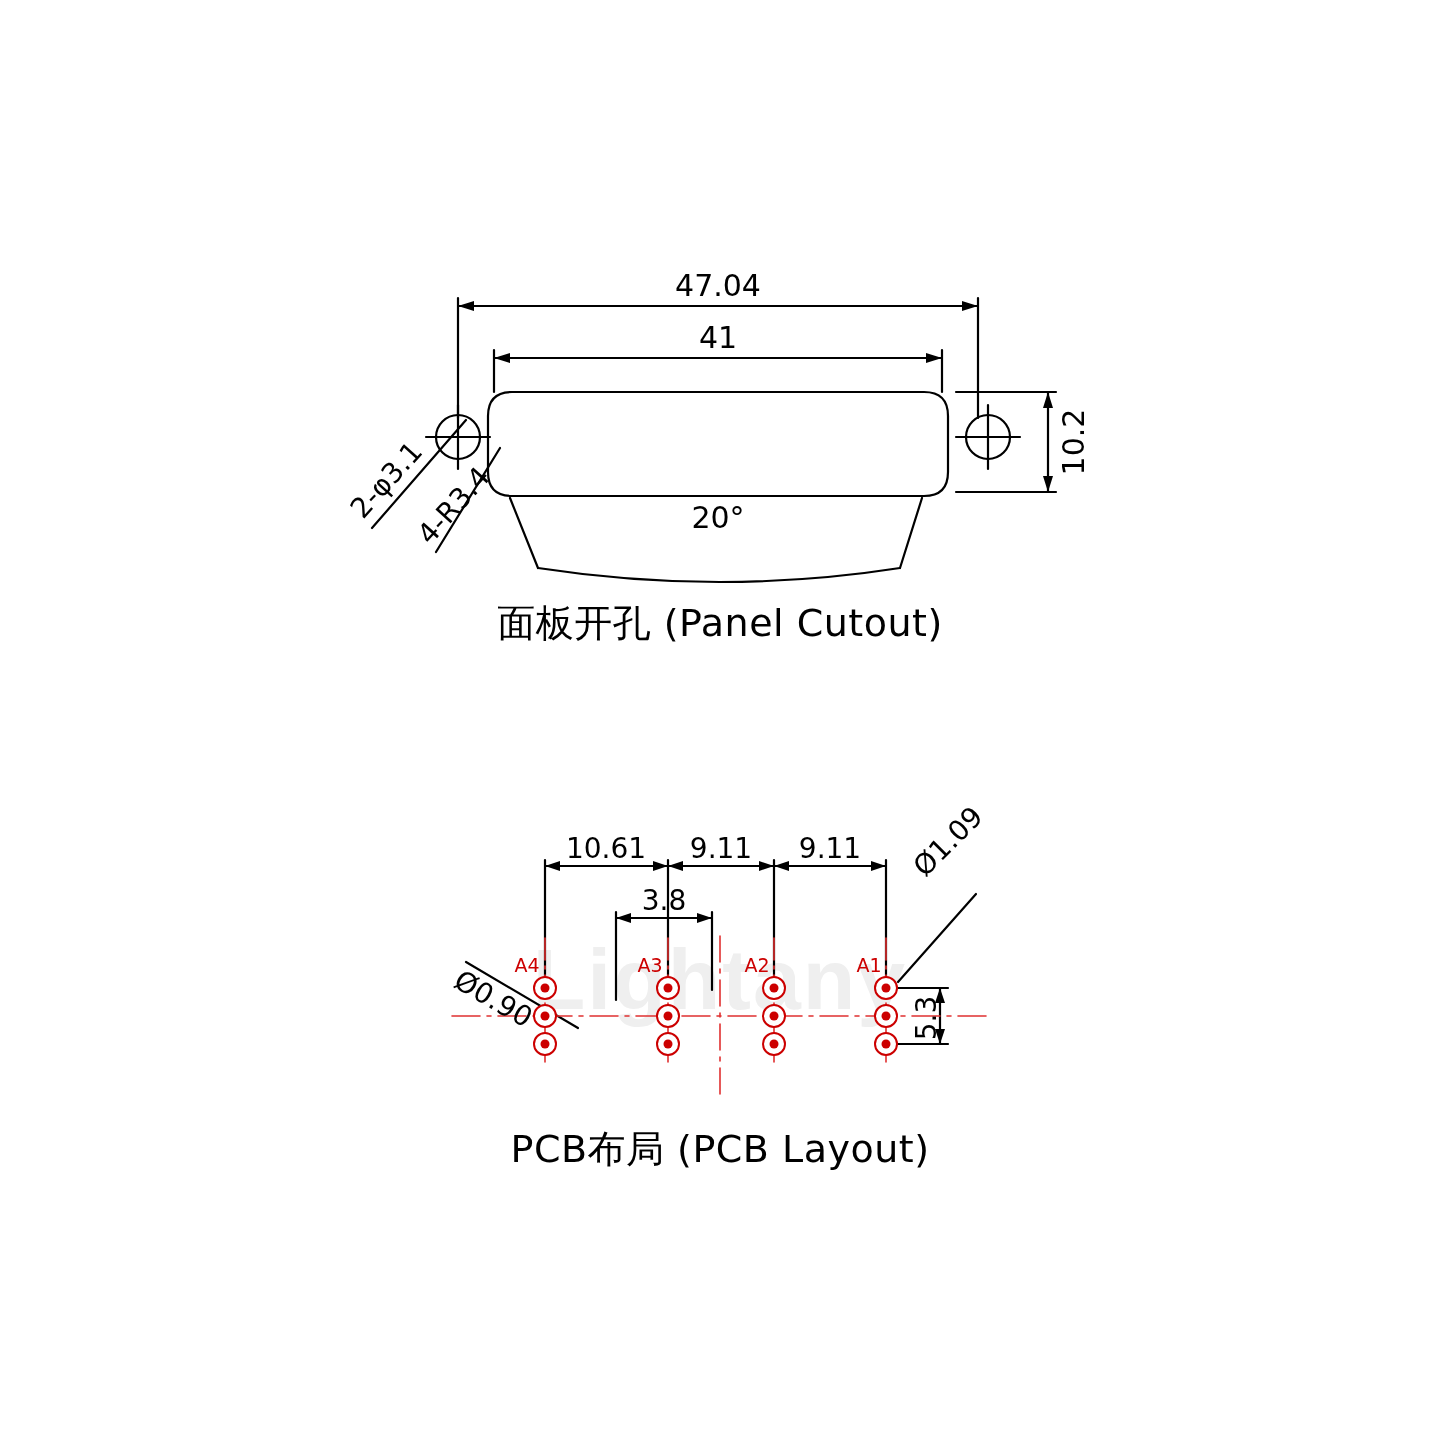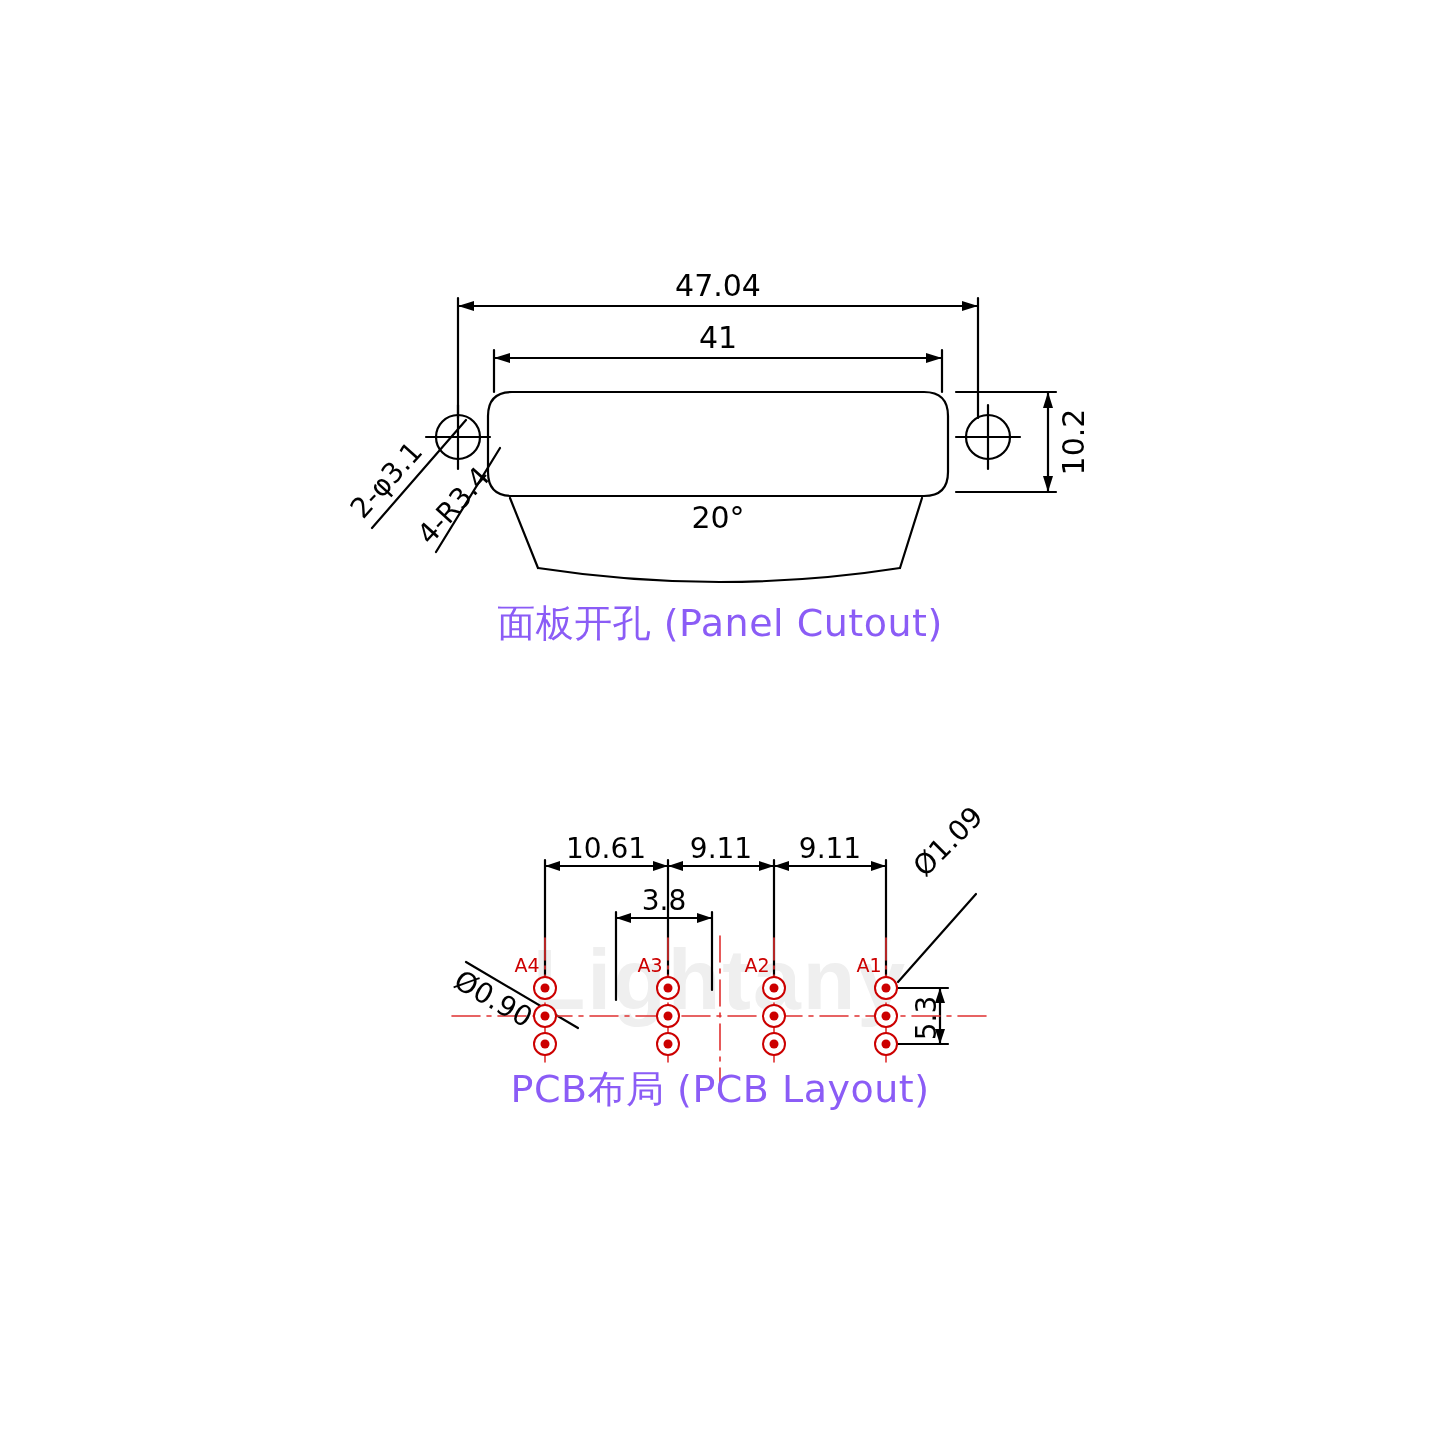--- a/index.html
+++ b/index.html
@@ -26,25 +26,25 @@
     top: 0;
     width: 1440px;
     height: 1440px;
   }
   .caption {
     position: absolute;
     width: 100%;
     text-align: center;
     font-size: 38px;
     letter-spacing: 0.5px;
-    color: #8b5cf6;
+    color: #000000;
     font-family: "DejaVu Sans", "Liberation Sans", sans-serif;
   }
   #panel-caption { top: 598px; }
-  #pcb-caption { top: 1064px; }
+  #pcb-caption { top: 1124px; }
   .wm {
     position: absolute;
     left: 0;
     top: 930px;
     width: 1440px;
     text-align: center;
     font-size: 86px;
     font-weight: bold;
     color: #efefef;
     font-family: "Liberation Sans", sans-serif;

